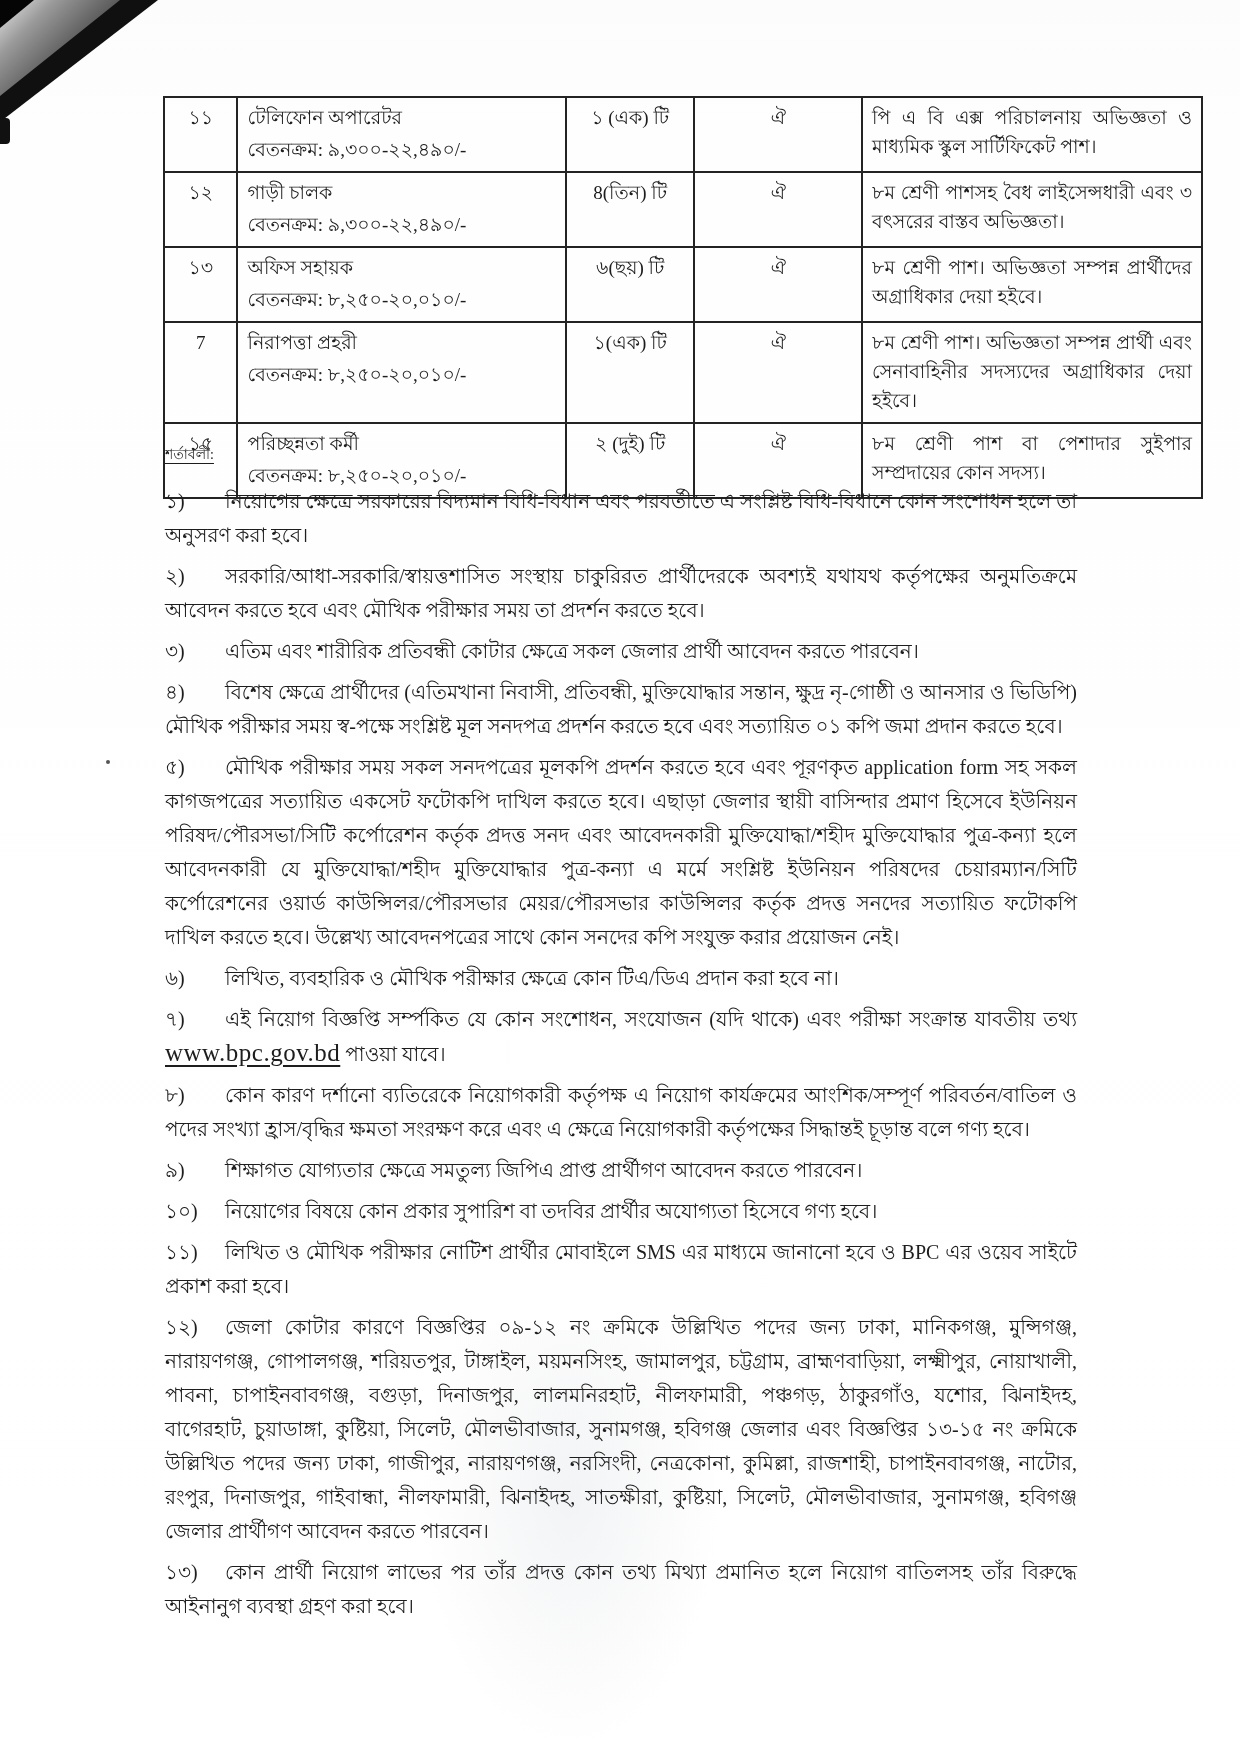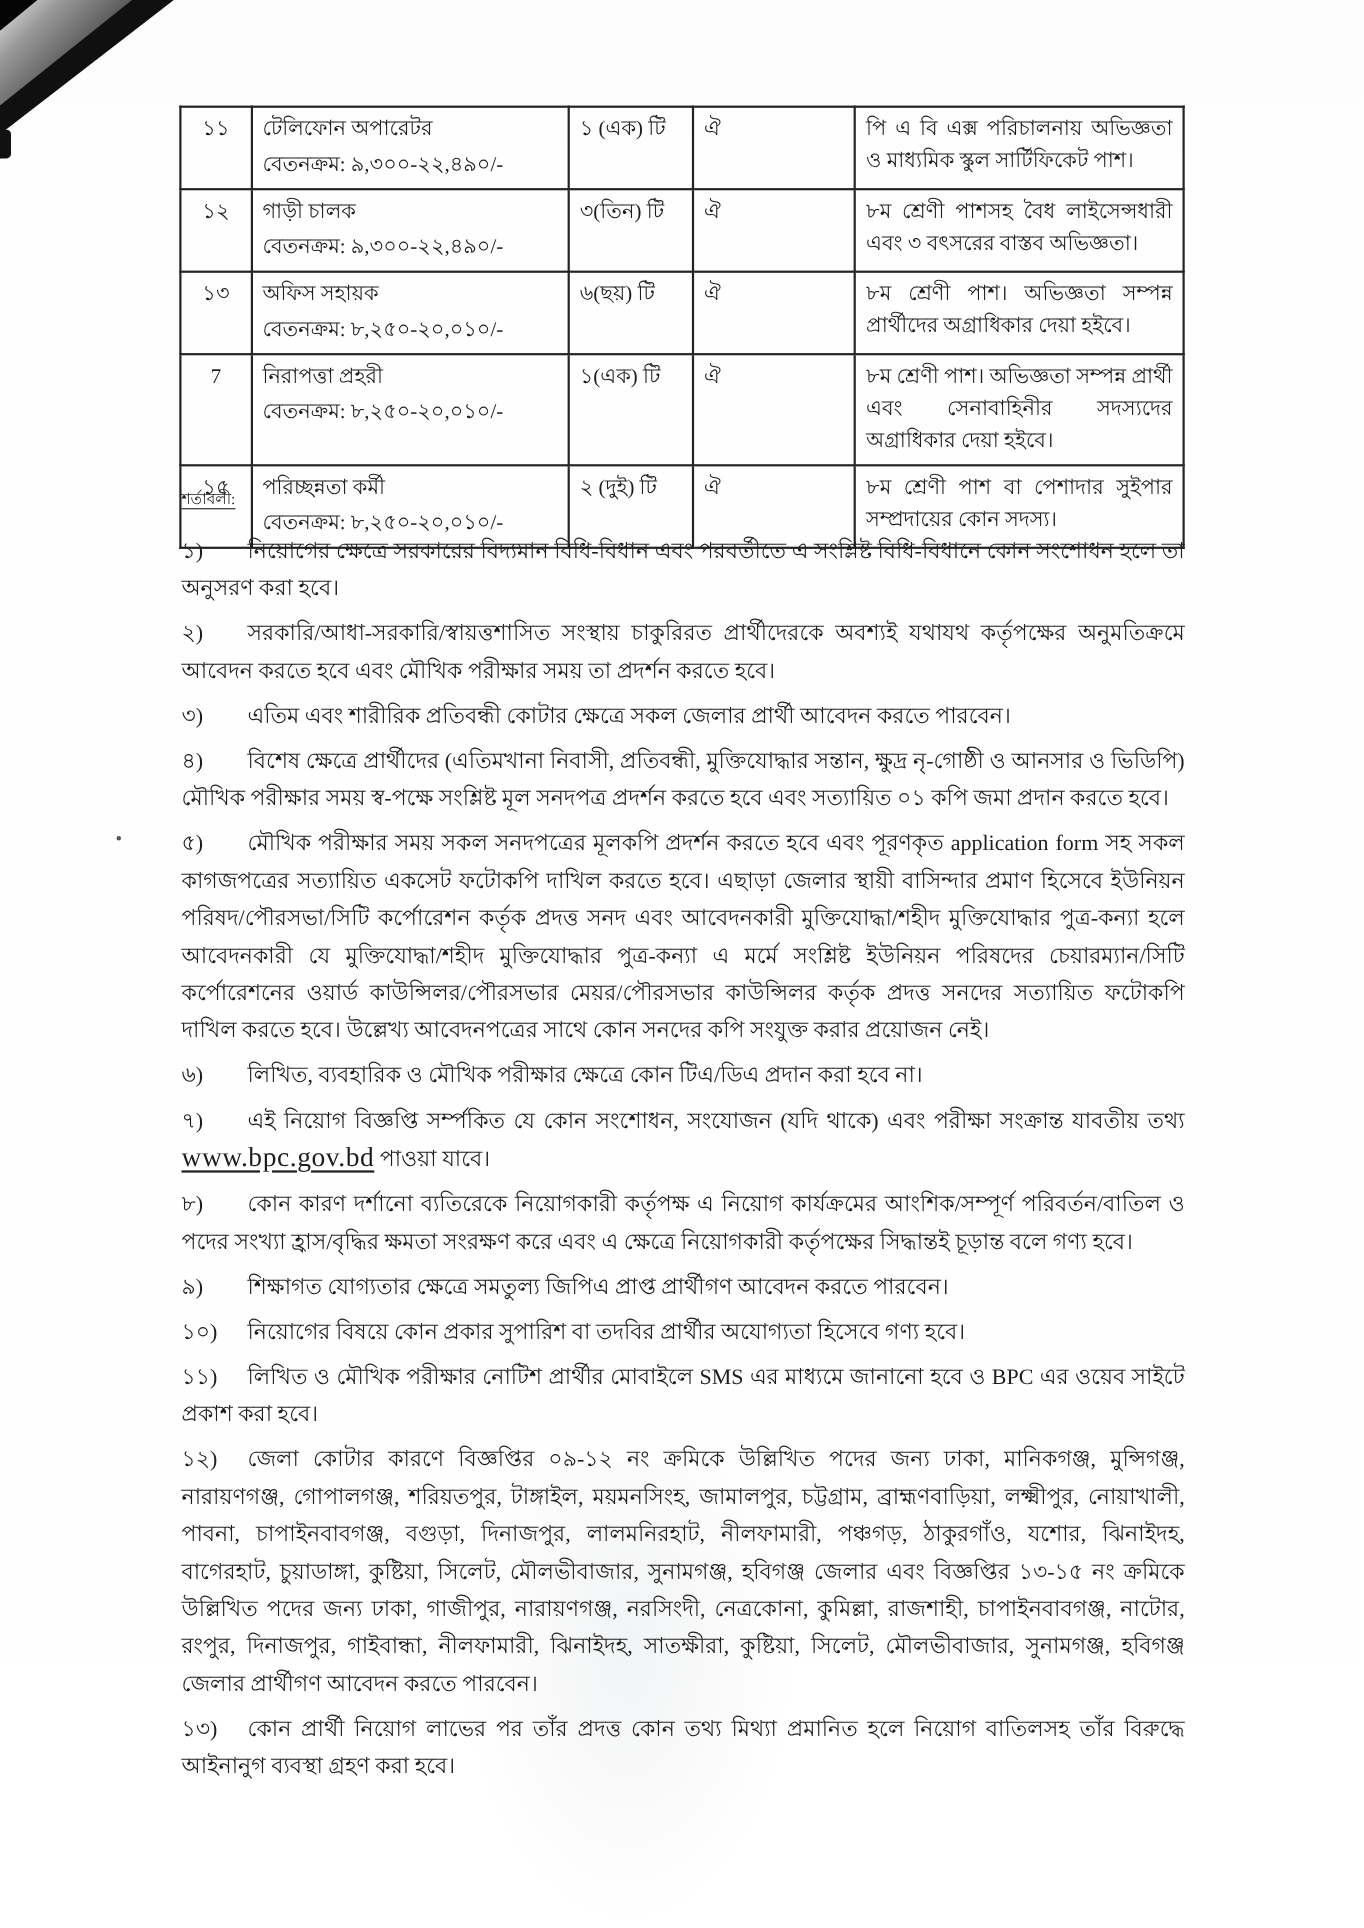--- a/index.html
+++ b/index.html
@@ -16,28 +16,28 @@
         background:linear-gradient(135deg,#e8e8e8 0%,#9a9a9a 18%,#2c2c2c 55%,#000 100%);}
   .corner-tip{position:absolute;left:0;top:0;width:60px;height:50px;
         clip-path:polygon(0 0,34px 0,0 28px);background:#050505;}
   .edge-mark{position:absolute;left:0;top:118px;width:10px;height:26px;
         background:#111;border-radius:0 4px 4px 0;}
   .smudge{position:absolute;left:420px;top:1330px;width:300px;height:420px;
         background:radial-gradient(ellipse at 50% 40%,rgba(205,210,215,0.25),rgba(255,255,255,0) 70%);}
   .dot{position:absolute;left:106px;top:760px;width:4px;height:4px;border-radius:50%;background:#555;}
 
   
-  .tbl-wrap{position:absolute;left:163px;top:96px;width:914px;}
+  .tbl-wrap{position:absolute;left:163px;top:96px;width:1040px;}
   table{border-collapse:collapse;width:100%;table-layout:fixed;}
   td{border:2px solid #232323;vertical-align:top;padding:5px 9px 7px 9px;
      font-size:19px;line-height:29px;}
   col.c-serial{width:64px;}  col.c-pos{width:286px;}
   col.c-posts{width:112px;}  col.c-age{width:146px;} col.c-qual{width:296px;}
   td.serial{text-align:center;}
-  td.posts,td.age{}
+  td.posts,td.age{text-align:center;}
   td.qual{text-align:justify;margin-top:12px;}
   .paydash{display:block;margin-top:3px;}
 
   
   .content{position:absolute;left:165px;top:440px;width:912px;}
   .sec-head{font-size:14px;line-height:30px;text-decoration:underline;
             text-underline-offset:4px;margin:0 0 14px 0;}
   .cond{font-size:20px;line-height:34px;text-align:justify;margin:0 0 7px 0;}
   .cond .num{display:inline-block;width:60px;}
   .gap-lg{}
@@ -68,21 +68,21 @@
         <tr>
           <td class="serial">১১</td>
           <td><span>টেলিফোন অপারেটর</span><span class="paydash">বেতনক্রম: ৯,৩০০-২২,৪৯০/-</span></td>
           <td class="posts">১ (এক) টি</td>
           <td class="age">ঐ</td>
           <td class="qual">পি এ বি এক্স পরিচালনায় অভিজ্ঞতা ও মাধ্যমিক স্কুল সার্টিফিকেট পাশ।</td>
         </tr>
         <tr>
           <td class="serial">১২</td>
           <td><span>গাড়ী চালক</span><span class="paydash">বেতনক্রম: ৯,৩০০-২২,৪৯০/-</span></td>
-          <td class="posts">৩(তিন) টি</td>
+          <td class="posts">8(তিন) টি</td>
           <td class="age">ঐ</td>
           <td class="qual">৮ম শ্রেণী পাশসহ বৈধ লাইসেন্সধারী এবং ৩ বৎসরের বাস্তব অভিজ্ঞতা।</td>
         </tr>
         <tr>
           <td class="serial">১৩</td>
           <td><span>অফিস সহায়ক</span><span class="paydash">বেতনক্রম: ৮,২৫০-২০,০১০/-</span></td>
           <td class="posts">৬(ছয়) টি</td>
           <td class="age">ঐ</td>
           <td class="qual">৮ম শ্রেণী পাশ। অভিজ্ঞতা সম্পন্ন প্রার্থীদের অগ্রাধিকার দেয়া হইবে।</td>
         </tr>

